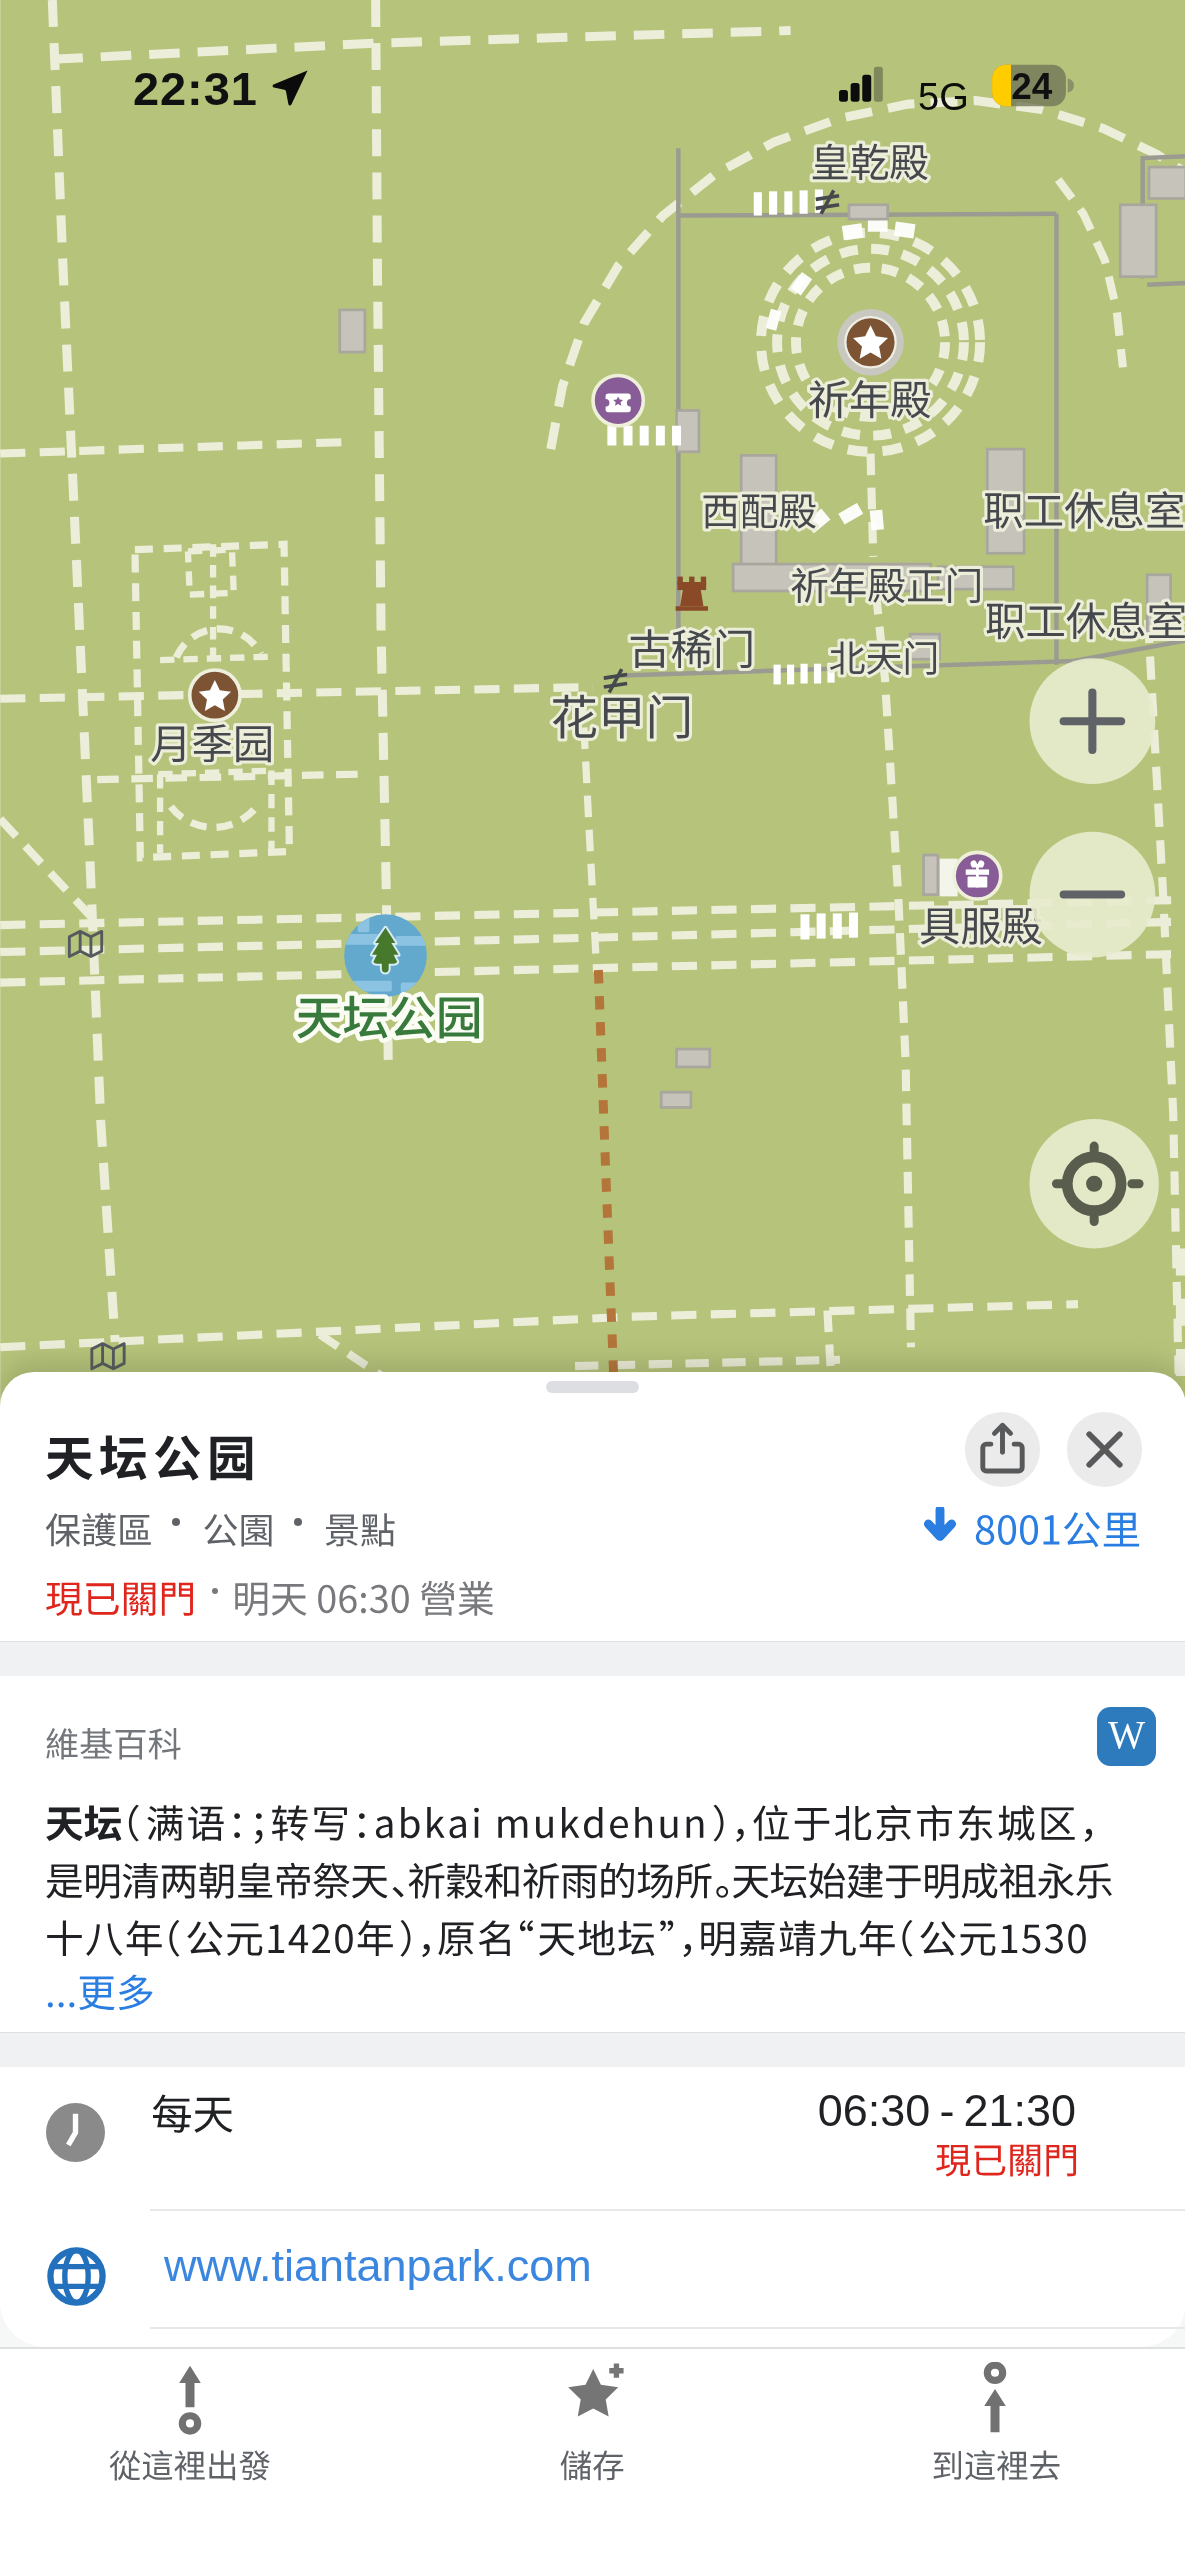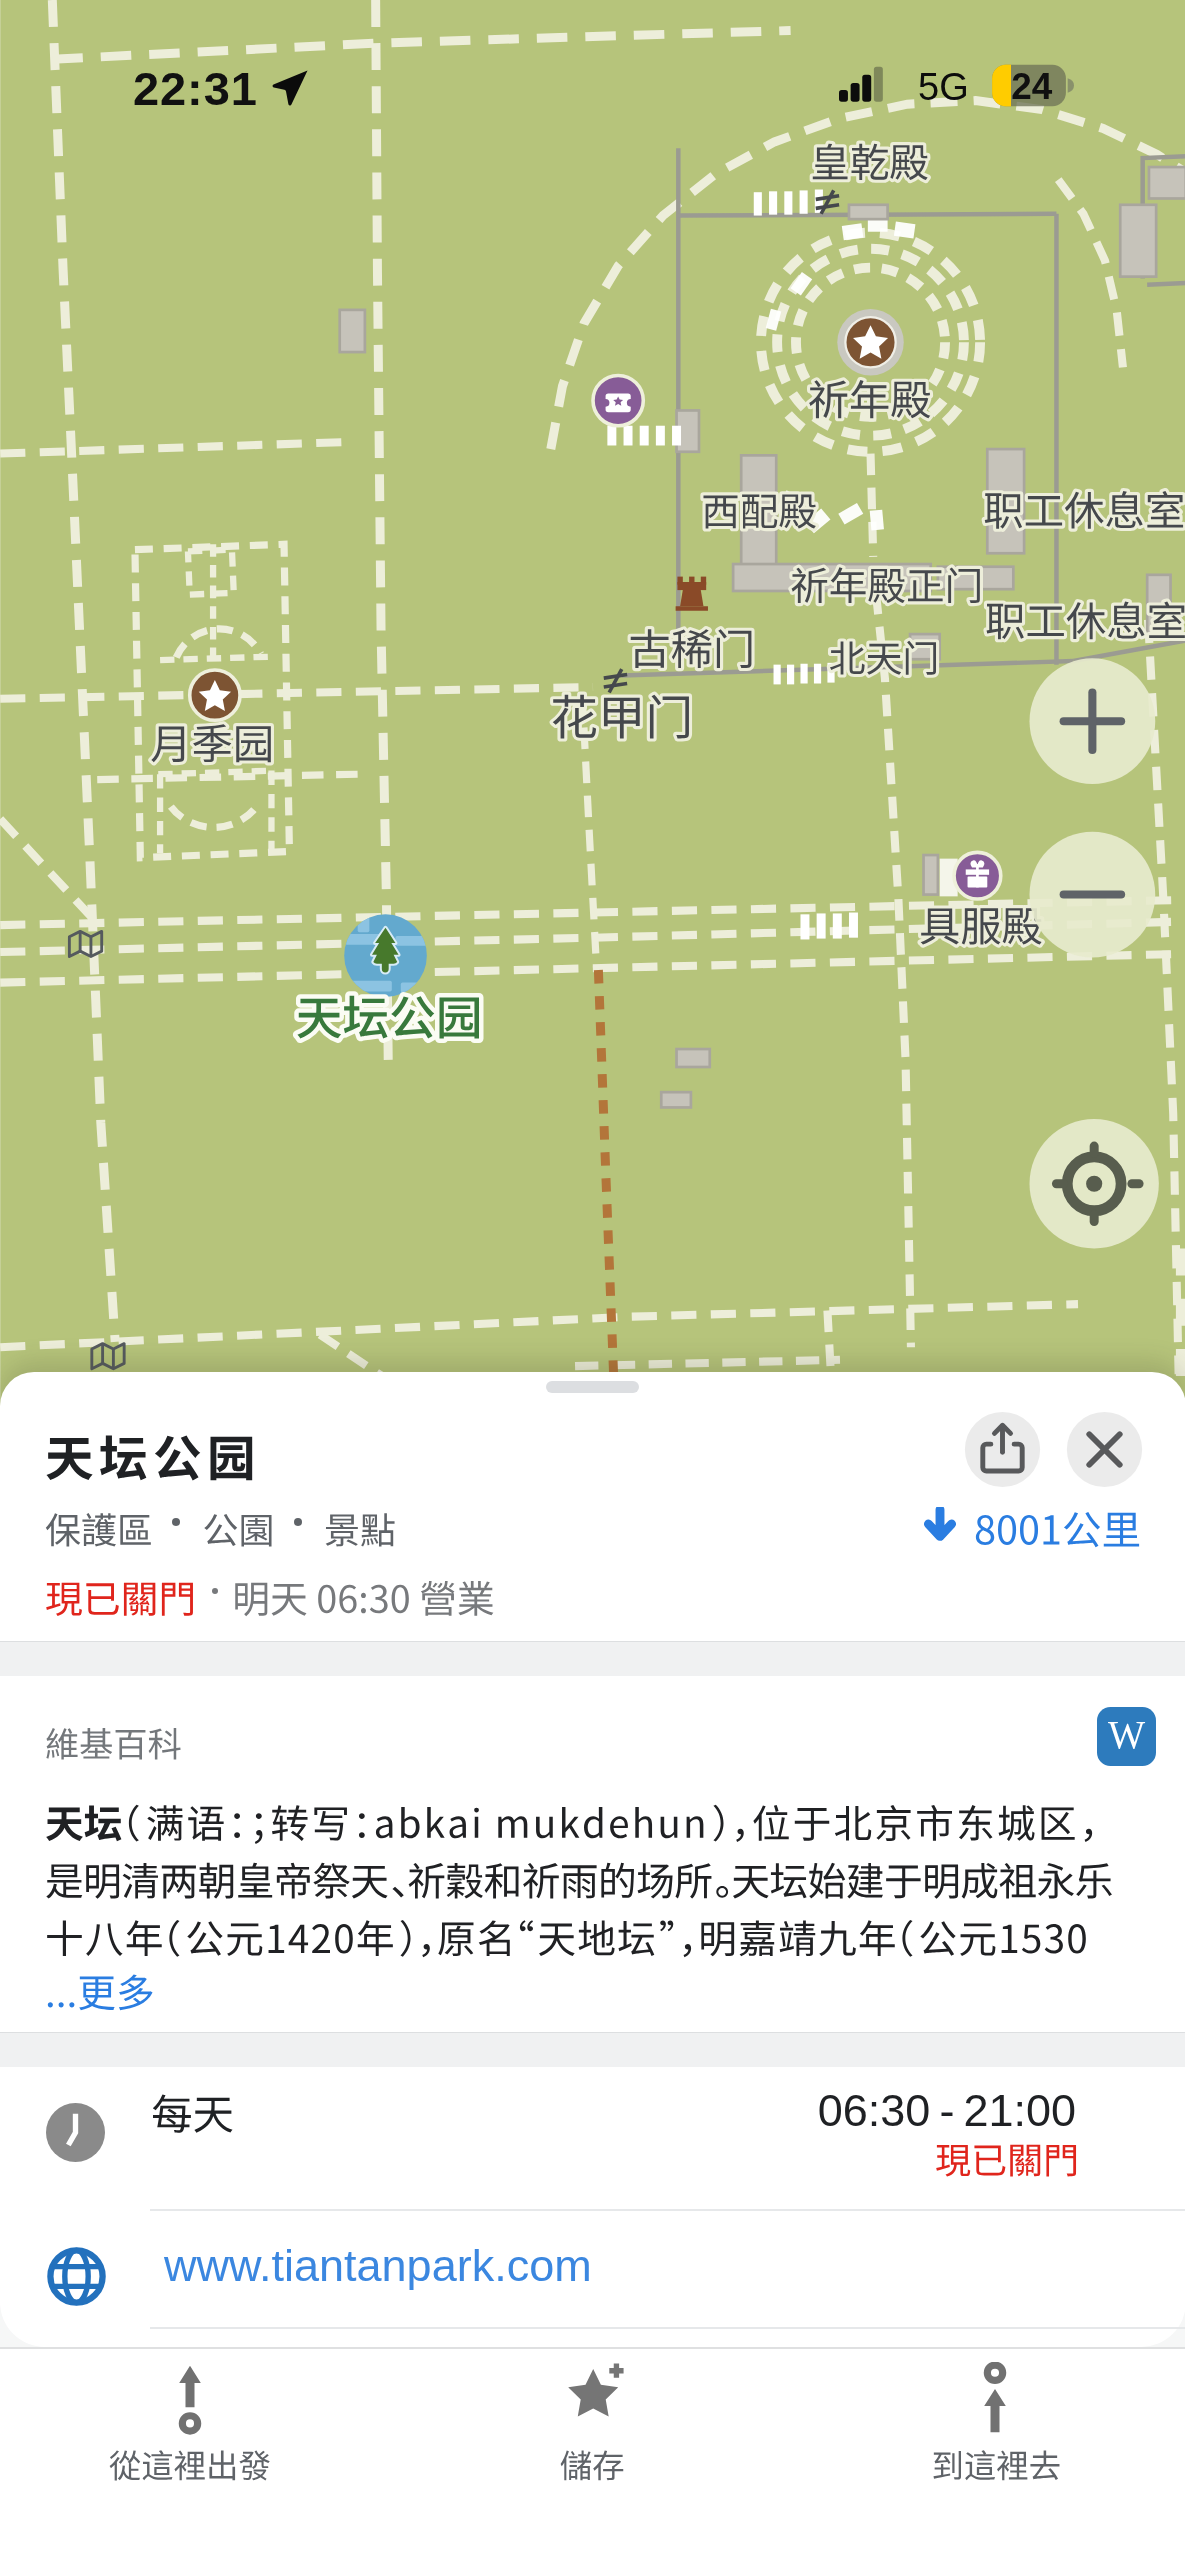--- a/index.html
+++ b/index.html
@@ -285,21 +285,21 @@
 
 <svg style="position:absolute;left:839px;top:65px" width="68" height="43" viewBox="0 0 76 48">
 <g fill="#0c0c0c">
         <rect x="0" y="28" width="10" height="13" rx="3"></rect>
         <rect x="13" y="20" width="10" height="21" rx="3"></rect>
         <rect x="26" y="11" width="10" height="30" rx="3"></rect>
       </g>
 <rect x="39" y="2" width="10" height="39" rx="3" fill="#3c4034" opacity="0.45"></rect>
     </svg>
 
-<div style="position:absolute;left:918px;top:66px;font:38px 'Liberation Sans',sans-serif;color:#0c0c0c">5G</div>
+<div style="position:absolute;left:918px;top:76px;font:38px 'Liberation Sans',sans-serif;color:#0c0c0c">5G</div>
 
 <svg style="position:absolute;left:992px;top:63px" width="92" height="45" viewBox="0 0 102 50">
 <path d="M84,17 q7,2 7,8 q0,6 -7,8 Z" fill="#7e8468" opacity="0.8"></path>
 <rect x="0" y="2" width="82" height="46" rx="15" fill="#6f7557" opacity="0.78"></rect>
 <path d="M0,17 a15,15 0 0 1 15,-15 h6 v46 h-6 a15,15 0 0 1 -15,-15 Z" fill="#ffcc00"></path>
 <rect x="14" y="2" width="7" height="46" fill="#ffcc00"></rect>
 <text x="44" y="40" text-anchor="middle" font-family="Liberation Sans,sans-serif" font-size="41" font-weight="bold" fill="#101010">24</text>
 </svg>
 <div style="position:absolute;left:0;top:1372px;width:1186px;height:966px;background:#fff;border-radius:34px 34px 0 0;box-shadow:0 -10.8px 23.4px rgba(60,60,40,0.18)"></div>
     <div style="position:absolute;left:0;top:2295px;width:1186px;height:54px;background:#f6f7f7"></div>
@@ -372,21 +372,21 @@
       <path transform="translate(50.0,2230)" d="M6 0.6C7.5 0.6 8.8 -0.6 8.8 -2.4C8.8 -4.2 7.5 -5.4 6 -5.4C4.4 -5.4 3.1 -4.2 3.1 -2.4C3.1 -0.6 4.4 0.6 6 0.6Z M17.9 0.6C19.5 0.6 20.8 -0.6 20.8 -2.4C20.8 -4.2 19.5 -5.4 17.9 -5.4C16.3 -5.4 15.1 -4.2 15.1 -2.4C15.1 -0.6 16.3 0.6 17.9 0.6Z M29.9 0.6C31.4 0.6 32.7 -0.6 32.7 -2.4C32.7 -4.2 31.4 -5.4 29.9 -5.4C28.3 -5.4 27 -4.2 27 -2.4C27 -0.6 28.3 0.6 29.9 0.6Z M46.7 -10.2 43.9 -9.1C45.4 -6.6 47.2 -4.6 49.3 -3.1C46.7 -1.5 43 -0.3 37.9 0.6C38.6 1.4 39.4 2.8 39.8 3.5C45.4 2.3 49.4 0.7 52.3 -1.2C58.2 1.9 66.1 2.9 76.2 3.3C76.3 2.2 76.9 0.9 77.5 0.1C67.9 -0.1 60.5 -0.8 54.9 -3.3C57.1 -5.5 58.3 -8 58.8 -10.6H73.4V-27.3H59.3V-30.9H76.1V-33.8H38.7V-30.9H55.9V-27.3H42.6V-10.6H55.4C54.9 -8.6 53.9 -6.6 51.9 -4.9C49.9 -6.3 48.1 -8 46.7 -10.2ZM45.7 -17.7H55.9V-16C55.9 -15 55.9 -14.1 55.9 -13.3H45.7ZM59.2 -13.3C59.3 -14.1 59.3 -15 59.3 -15.9V-17.7H70.2V-13.3ZM45.7 -24.6H55.9V-20.3H45.7ZM59.3 -24.6H70.2V-20.3H59.3Z M98.5 -36.2C95.8 -32.6 90.6 -28.4 83.6 -25.5C84.4 -25 85.4 -24 85.9 -23.3C89.8 -25.1 93.1 -27.2 95.9 -29.5H108.1C105.9 -26.8 102.9 -24.5 99.5 -22.5C98 -23.8 95.8 -25.3 94 -26.4L91.7 -24.7C93.4 -23.7 95.3 -22.3 96.7 -21C92.1 -18.8 87 -17.2 82.2 -16.4C82.8 -15.7 83.5 -14.4 83.8 -13.5C95 -15.9 107.6 -21.6 113.1 -31.2L111 -32.5L110.4 -32.4H99.2C100.2 -33.4 101.2 -34.4 102 -35.4ZM105.5 -21.2C102.4 -16.9 96.2 -12.2 87.5 -9C88.1 -8.4 89.1 -7.3 89.5 -6.6C94.9 -8.7 99.4 -11.4 102.9 -14.3H114.7C112.5 -10.9 109.4 -8.2 105.7 -6.1C104.2 -7.5 102.1 -9.2 100.4 -10.4L97.7 -8.9C99.4 -7.6 101.3 -6 102.7 -4.6C96.7 -1.8 89.4 -0.3 82.1 0.4C82.6 1.2 83.2 2.6 83.4 3.5C98.7 1.7 113.4 -3.3 119.5 -16L117.3 -17.4L116.7 -17.2H106.2C107.2 -18.3 108.2 -19.3 109 -20.4Z" fill="#2a7de1"></path>
     </svg>
     <div style="position:absolute;left:0;top:2032px;width:1186px;height:34px;background:#f0f1f2;border-top:1.8px solid #dddfe1"></div>
     <svg style="position:absolute;left:46px;top:2103px" width="59" height="59" viewBox="0 0 66 66">
       <circle cx="33" cy="33" r="33" fill="#8a8a8a"></circle>
 <path d="M33,12 v21 l-8,14" stroke="#fff" stroke-width="6" fill="none"></path>
     </svg>
     <svg style="position:absolute;left:0;top:0;overflow:visible" width="9" height="9" viewBox="0 0 10 10">
       <path transform="translate(168.0,2366)" d="M18 -21.1C20.9 -19.7 24.3 -17.6 26.1 -15.9H12.4L13.3 -23.1H34.5L34.2 -15.9H26.4L28.3 -17.9C26.5 -19.6 22.9 -21.7 20 -23ZM2 -16V-12.8H8.5C7.9 -8.9 7.3 -5.2 6.7 -2.4H8.6L33.1 -2.3C32.8 -0.9 32.6 -0.1 32.2 0.3C31.8 0.9 31.4 1 30.5 1C29.6 1 27.5 1 25.2 0.8C25.7 1.6 26 2.8 26 3.5C28.3 3.7 30.6 3.7 32 3.6C33.4 3.5 34.4 3.1 35.2 1.9C35.8 1.2 36.2 -0 36.6 -2.3H42.5V-5.4H36.9C37.2 -7.4 37.3 -9.8 37.5 -12.8H44.1V-16H37.6L38 -24.5C38 -25 38 -26.2 38 -26.2H10.3C9.9 -23.1 9.5 -19.6 9 -16ZM33.5 -5.4H25.9L27.6 -7.2C25.7 -9 22 -11.4 18.8 -12.9H34.1C33.9 -9.8 33.8 -7.3 33.5 -5.4ZM16.8 -10.9C19.7 -9.5 23.1 -7.3 25.1 -5.4H10.8L12 -12.9H18.7ZM12.5 -38.9C10 -33.1 6.1 -27.1 1.8 -23.5C2.7 -23 4.2 -21.9 4.9 -21.4C7.4 -23.9 9.9 -27.2 12.2 -30.9H42.5V-34H14C14.7 -35.3 15.3 -36.6 15.9 -37.9Z M49 -20.9V-17.4H66C64.3 -10.9 59.8 -4.1 47.9 0.7C48.7 1.4 49.7 2.8 50.2 3.6C61.9 -1.2 66.9 -8.1 69 -14.9C72.8 -5.8 78.9 0.5 88.1 3.5C88.6 2.6 89.7 1.2 90.4 0.5C81.1 -2.3 74.8 -8.7 71.5 -17.4H89.1V-20.9H70.3C70.5 -22.7 70.5 -24.5 70.5 -26.1V-31.6H87.1V-35.1H50.7V-31.6H66.9V-26.1C66.9 -24.5 66.8 -22.7 66.6 -20.9Z" fill="#1f2124"></path>
     </svg>
-    <div style="position:absolute;left:807px;top:2085px;width:269px;text-align:right;font:45px 'Liberation Sans',sans-serif;color:#1f2124;letter-spacing:0">06:30 - 21:00</div>
+    <div style="position:absolute;left:807px;top:2085px;width:269px;text-align:right;font:45px 'Liberation Sans',sans-serif;color:#1f2124;letter-spacing:0">06:30 - 21:30</div>
     <svg style="position:absolute;left:0;top:0;overflow:visible" width="9" height="9" viewBox="0 0 10 10">
       <path transform="translate(1039.0,2415)" d="M20.4 -22.9H33.5V-18.8H20.4ZM20.4 -16.4H33.5V-12.4H20.4ZM20.4 -29.3H33.5V-25.3H20.4ZM1.2 -6 2 -3.1C6 -4.2 11.3 -5.8 16.4 -7.3L16 -10L10.4 -8.4V-17.4H15.4V-20.2H10.4V-28.8H15.7V-31.6H2V-28.8H7.5V-20.2H2.4V-17.4H7.5V-7.6ZM17.6 -31.8V-9.8H21.2C20.5 -4.6 18.7 -1 11.6 1C12.2 1.6 13 2.7 13.3 3.4C21.2 1 23.4 -3.4 24.1 -9.8H28.1V-0.8C28.1 2.1 28.8 2.9 31.6 2.9C32.2 2.9 35 2.9 35.6 2.9C38 2.9 38.7 1.6 39 -3.3C38.2 -3.5 37 -4 36.4 -4.4C36.3 -0.3 36.1 0.3 35.2 0.3C34.6 0.3 32.5 0.3 32.1 0.3C31.1 0.3 31 0.2 31 -0.8V-9.8H36.4V-31.8Z M43.7 -31.1V-28.1H69.9V-17.6H48.9V-24.2H45.8V-4.1C45.8 0.9 47.9 2.1 54.4 2.1C55.9 2.1 67.8 2.1 69.4 2.1C76 2.1 77.3 -0.1 78.1 -7.5C77.2 -7.6 75.8 -8.2 75 -8.7C74.5 -2.3 73.8 -0.9 69.4 -0.9C66.7 -0.9 56.3 -0.9 54.2 -0.9C49.8 -0.9 48.9 -1.5 48.9 -4V-14.6H69.9V-12.6H73V-31.1Z M89.6 -8.4C90.1 -8.6 91.1 -8.8 97.4 -9.4L97.9 -8.2H96.4V-4.6L96.4 -3.8H92.6V-7.6H90.5V-1.9H95.9C95.3 -0.7 94 0.4 91.4 1.2C91.9 1.6 92.6 2.4 92.8 3C97.9 1.2 98.6 -1.6 98.6 -4.6V-8.2H98.2L99.6 -8.8C99.2 -9.9 98.2 -11.7 97.4 -13.2L95.8 -12.6L96.7 -11L92.7 -10.7C94.7 -12.2 96.8 -14.2 98.7 -16.2L97 -17.4C96.4 -16.7 95.8 -16 95.2 -15.4L92.2 -15.2C93.3 -16.2 94.4 -17.5 95.4 -18.9L94 -19.6H98.2V-31.9H83.5V3.2H86.4V-19.6H93.2C92.3 -17.9 90.8 -16.3 90.4 -15.9C89.9 -15.5 89.5 -15.3 89.1 -15.2C89.4 -14.7 89.6 -13.6 89.8 -13.2C90.1 -13.3 90.8 -13.4 93.5 -13.6C92.4 -12.6 91.5 -11.8 91.1 -11.6C90.2 -10.9 89.5 -10.5 88.9 -10.4C89.2 -9.9 89.5 -8.9 89.6 -8.4ZM107.3 -7.6V-3.8H103.4V-8.2H101.2V2.6H103.4V-1.9H107.3V-0.7H109.4V-7.6ZM95.3 -24.7V-21.8H86.4V-24.7ZM95.3 -26.7H86.4V-29.7H95.3ZM113.8 -24.7V-21.8H104.6V-24.7ZM113.8 -26.7H104.6V-29.7H113.8ZM100.5 -8.4C101.1 -8.6 102 -8.8 108.4 -9.4L109 -8L110.6 -8.8C110.2 -9.9 109.2 -11.8 108.3 -13.2L106.8 -12.6L107.6 -11L103.6 -10.7C105.7 -12.2 107.8 -14.2 109.7 -16.3L108 -17.4C107.4 -16.7 106.8 -16 106.2 -15.4L103.2 -15.2C104.2 -16.2 105.4 -17.5 106.3 -18.8L104.8 -19.6H113.8V-0.6C113.8 -0 113.7 0.1 113.2 0.2C112.6 0.2 111 0.2 109.2 0.1C109.6 0.9 110 2.3 110.1 3.1C112.6 3.1 114.3 3 115.4 2.6C116.4 2 116.8 1.1 116.8 -0.6V-31.9H101.7V-19.6H104.2C103.3 -17.9 101.8 -16.3 101.3 -15.9C100.9 -15.5 100.5 -15.2 100 -15.2C100.3 -14.6 100.6 -13.6 100.7 -13.1C101.1 -13.3 101.8 -13.4 104.5 -13.6C103.4 -12.6 102.5 -11.8 102 -11.5C101.2 -10.9 100.5 -10.4 99.9 -10.4C100.1 -9.8 100.4 -8.8 100.5 -8.4Z M135.2 -23.4V-19.6H126.6V-23.4ZM135.2 -25.7H126.6V-29.2H135.2ZM153.5 -23.4V-19.5H144.6V-23.4ZM153.5 -25.7H144.6V-29.2H153.5ZM155.1 -31.7H141.8V-17H153.5V-0.9C153.5 -0.2 153.3 0.1 152.5 0.1C151.7 0.1 149 0.2 146.2 0C146.6 0.9 147.2 2.3 147.3 3.2C150.9 3.2 153.3 3.1 154.7 2.6C156.1 2.1 156.6 1.1 156.6 -0.9V-31.7ZM123.7 -31.7V3.2H126.6V-17H138V-31.7Z" fill="#e0251c"></path>
     </svg>
     <div style="position:absolute;left:150px;top:2209px;width:1036px;height:1.8px;background:#e6e8ea"></div>
     <svg style="position:absolute;left:45px;top:2245px" width="63" height="63" viewBox="0 0 70 70">
 <g stroke="#2371bd" fill="none">
         <circle cx="35" cy="35" r="29" stroke-width="7"></circle>
 <ellipse cx="35" cy="35" rx="13" ry="29" stroke-width="6"></ellipse>
 <path d="M8,24 h54 M8,46 h54" stroke-width="6"></path>
       </g>

